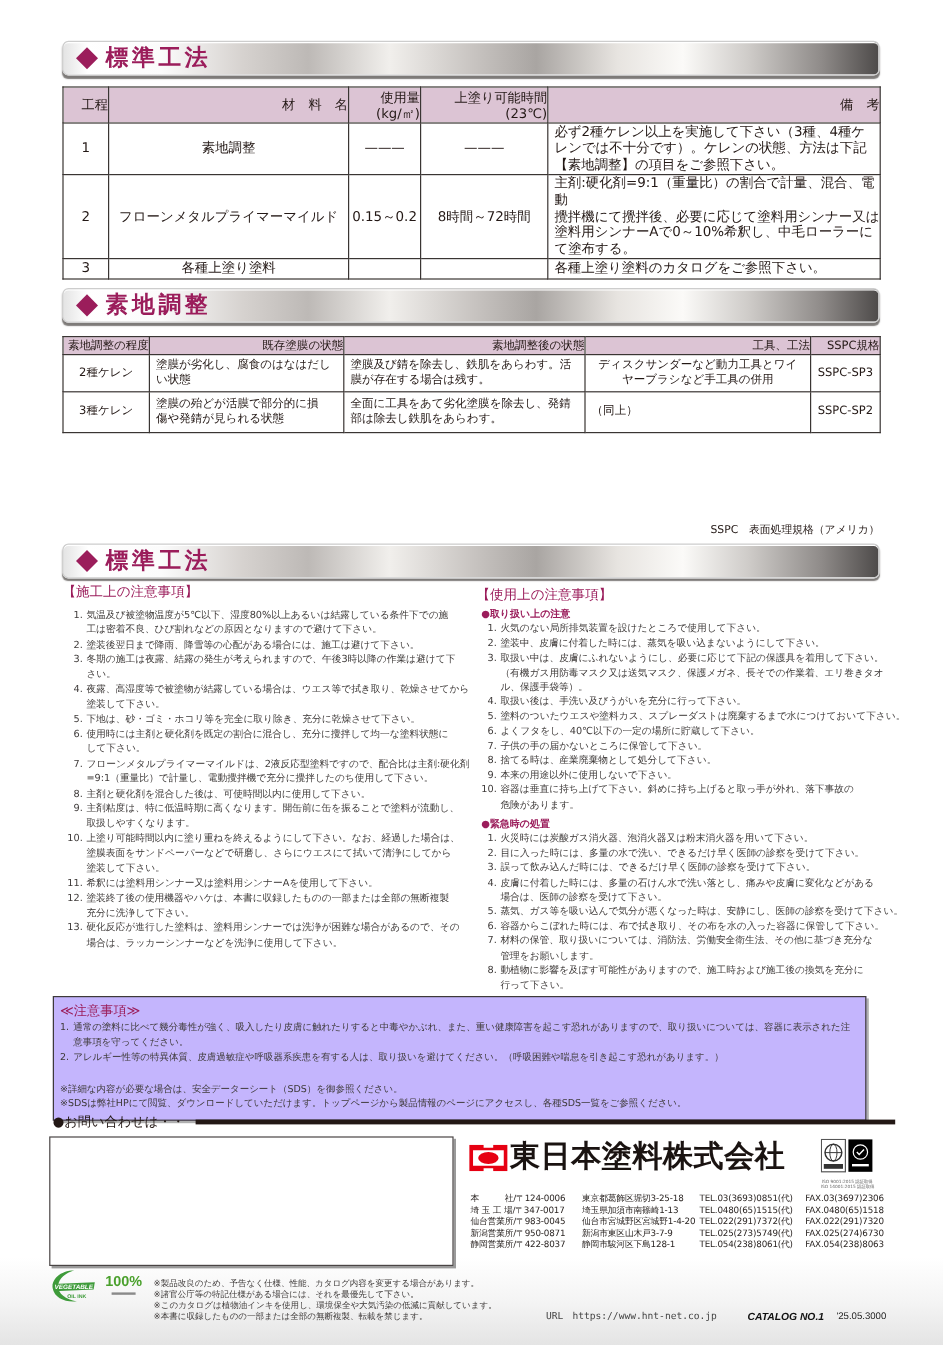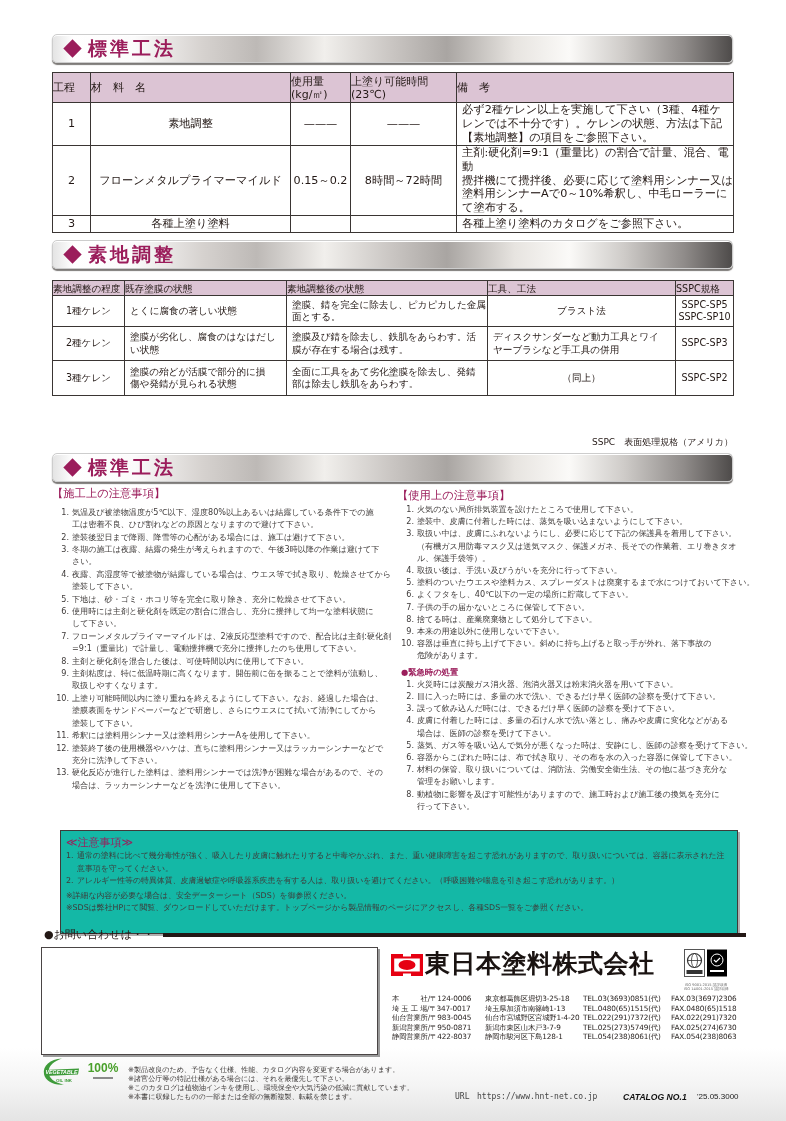--- a/index.html
+++ b/index.html
@@ -20,21 +20,21 @@
     background:linear-gradient(to right,#e4e4e4 0%,#ffffff 3%,#fbfbfb 12%,#d6d2cf 22%,#bdb9b6 30%,#f1efec 40%,#c9c5c2 50%,#a9a5a2 58%,#e7e4e0 68%,#fbfaf8 76%,#cfccc9 84%,#8f8b89 93%,#4e4b4a 100%);
     box-shadow:0 2px 1px #7d7a78, inset 0 1px 0 #ffffff;
     padding-left:20px;
   }
   .sec-diamond{position:absolute;left:13px;top:7px;width:13px;height:13px;background:var(--accent);transform:rotate(45deg)}
   .sec-title{position:absolute;left:35px;top:1px;font-size:19px;line-height:25px;font-weight:bold;color:var(--accent);letter-spacing:3px;white-space:nowrap}
 
   
   table{position:absolute;left:52px;width:681px;border-collapse:collapse;table-layout:fixed}
   th,td{border:1px solid #3a3533;vertical-align:middle;overflow:hidden}
-  th{background:var(--table-header);font-weight:normal;text-align:left;white-space:pre-line}
+  th{background:var(--table-header);font-weight:normal;text-align:right;white-space:pre-line}
   td{white-space:pre-line}
   .t1{top:72px}
   .t1 th{font-size:11px;line-height:13px}
   .t1 td{font-size:11.2px;line-height:13.8px}
   .t1 thead tr{height:30px}
   .t1 tbody tr:nth-child(1){height:43px}
   .t1 tbody tr:nth-child(2){height:60px}
   .t1 tbody tr:nth-child(3){height:17px}
   .t1 td.c{text-align:center}
   .t1 td.l{text-align:left;padding-left:5px}
@@ -61,25 +61,25 @@
   .ni{display:flex;font-size:8.1px;white-space:pre}
   .notes-left .ni{line-height:12.4px}
   .notes-right .ni{line-height:12.2px}
   .ni .n{width:15px;text-align:right;flex:none}
   .ni .t{padding-left:3px}
   .sub-head{font-size:8.3px;line-height:12.2px;font-weight:bold;color:var(--accent);padding-left:2px;white-space:nowrap}
   .sub-head.first{margin-top:2px}
   .sub-head.second{margin-top:4px}
 
   
-  .warn-box{position:absolute;left:60px;top:830px;width:678px;height:104px;border:1px solid #3e3a39;background:#14b8a6;box-shadow:2px 2px 0 #b0b0b0;padding:5px 0 0 5px;color:var(--note-text)}
+  .warn-box{position:absolute;left:44px;top:830px;width:678px;height:104px;border:1px solid #3e3a39;background:#c4b5fd;box-shadow:2px 2px 0 #b0b0b0;padding:5px 0 0 5px;color:var(--note-text)}
   .warn-title{font-size:11px;line-height:14px;color:var(--accent);white-space:nowrap}
   .wi{display:flex;font-size:7.9px;line-height:12.6px;white-space:pre}
   .wi .n{width:11px;flex:none}
-  .remarks{margin-top:2px}
+  .remarks{margin-top:14px}
   .remark{font-size:7.9px;line-height:12.6px;white-space:pre}
 
   
   .contact-label{position:absolute;left:44px;top:927px;font-size:11px;line-height:16px;white-space:nowrap;color:var(--text)}
   .contact-rule{position:absolute;left:163px;top:933px;width:583px;height:4px;background:var(--text)}
   .contact-box{position:absolute;left:41px;top:947px;width:337px;height:108px;border:1px solid #4a4545;background:#fff;box-shadow:2px 2px 0 #9a9a9a}
 
   
   .co-logo{position:absolute;left:391px;top:954px;width:32px;height:22px}
   .co-name{position:absolute;left:425px;top:949px;font-size:25px;line-height:30px;font-weight:bold;letter-spacing:0.5px;white-space:nowrap;color:#1a1311}
@@ -177,29 +177,20 @@
     <tr>
       <th>素地調整の程度</th>
       <th>既存塗膜の状態</th>
       <th>素地調整後の状態</th>
       <th>工具、工法</th>
       <th>SSPC規格</th>
     </tr>
   </thead>
   <tbody>
 
-      <tr>
-        <td>1種ケレン</td>
-        <td>とくに腐食の著しい状態</td>
-        <td>塗膜、錆を完全に除去し、ピカピカした金属
-面とする。</td>
-        <td>ブラスト法</td>
-        <td>SSPC-SP5
-SSPC-SP10</td>
-      </tr>
 
       <tr>
         <td>2種ケレン</td>
         <td>塗膜が劣化し、腐食のはなはだし
 い状態</td>
         <td>塗膜及び錆を除去し、鉄肌をあらわす。活
 膜が存在する場合は残す。</td>
         <td>ディスクサンダーなど動力工具とワイ
 ヤーブラシなど手工具の併用</td>
         <td>SSPC-SP3</td>
@@ -287,35 +278,36 @@
 塗装して下さい。</span>
       </div>
 
       <div class="ni">
         <span class="n">11.</span>
         <span class="t">希釈には塗料用シンナー又は塗料用シンナーAを使用して下さい。</span>
       </div>
 
       <div class="ni">
         <span class="n">12.</span>
-        <span class="t">塗装終了後の使用機器やハケは、直ちに塗料用シンナー又はラッカーシンナーなどで
+        <span class="t">塗装終了後の使用機器やハケは、本書に収録したものの一部または全部の無断複製
 充分に洗浄して下さい。</span>
       </div>
 
       <div class="ni">
         <span class="n">13.</span>
         <span class="t">硬化反応が進行した塗料は、塗料用シンナーでは洗浄が困難な場合があるので、その
 場合は、ラッカーシンナーなどを洗浄に使用して下さい。</span>
       </div>
 
   </div>
 </div>
 
 <div class="notes notes-right">
   <div class="notes-title">【使用上の注意事項】</div>
+  <div class="sub-head first">●取り扱い上の注意</div>
   <div class="list">
 
       <div class="ni">
         <span class="n">1.</span>
         <span class="t">火気のない局所排気装置を設けたところで使用して下さい。</span>
       </div>
 
       <div class="ni">
         <span class="n">2.</span>
         <span class="t">塗装中、皮膚に付着した時には、蒸気を吸い込まないようにして下さい。</span>

